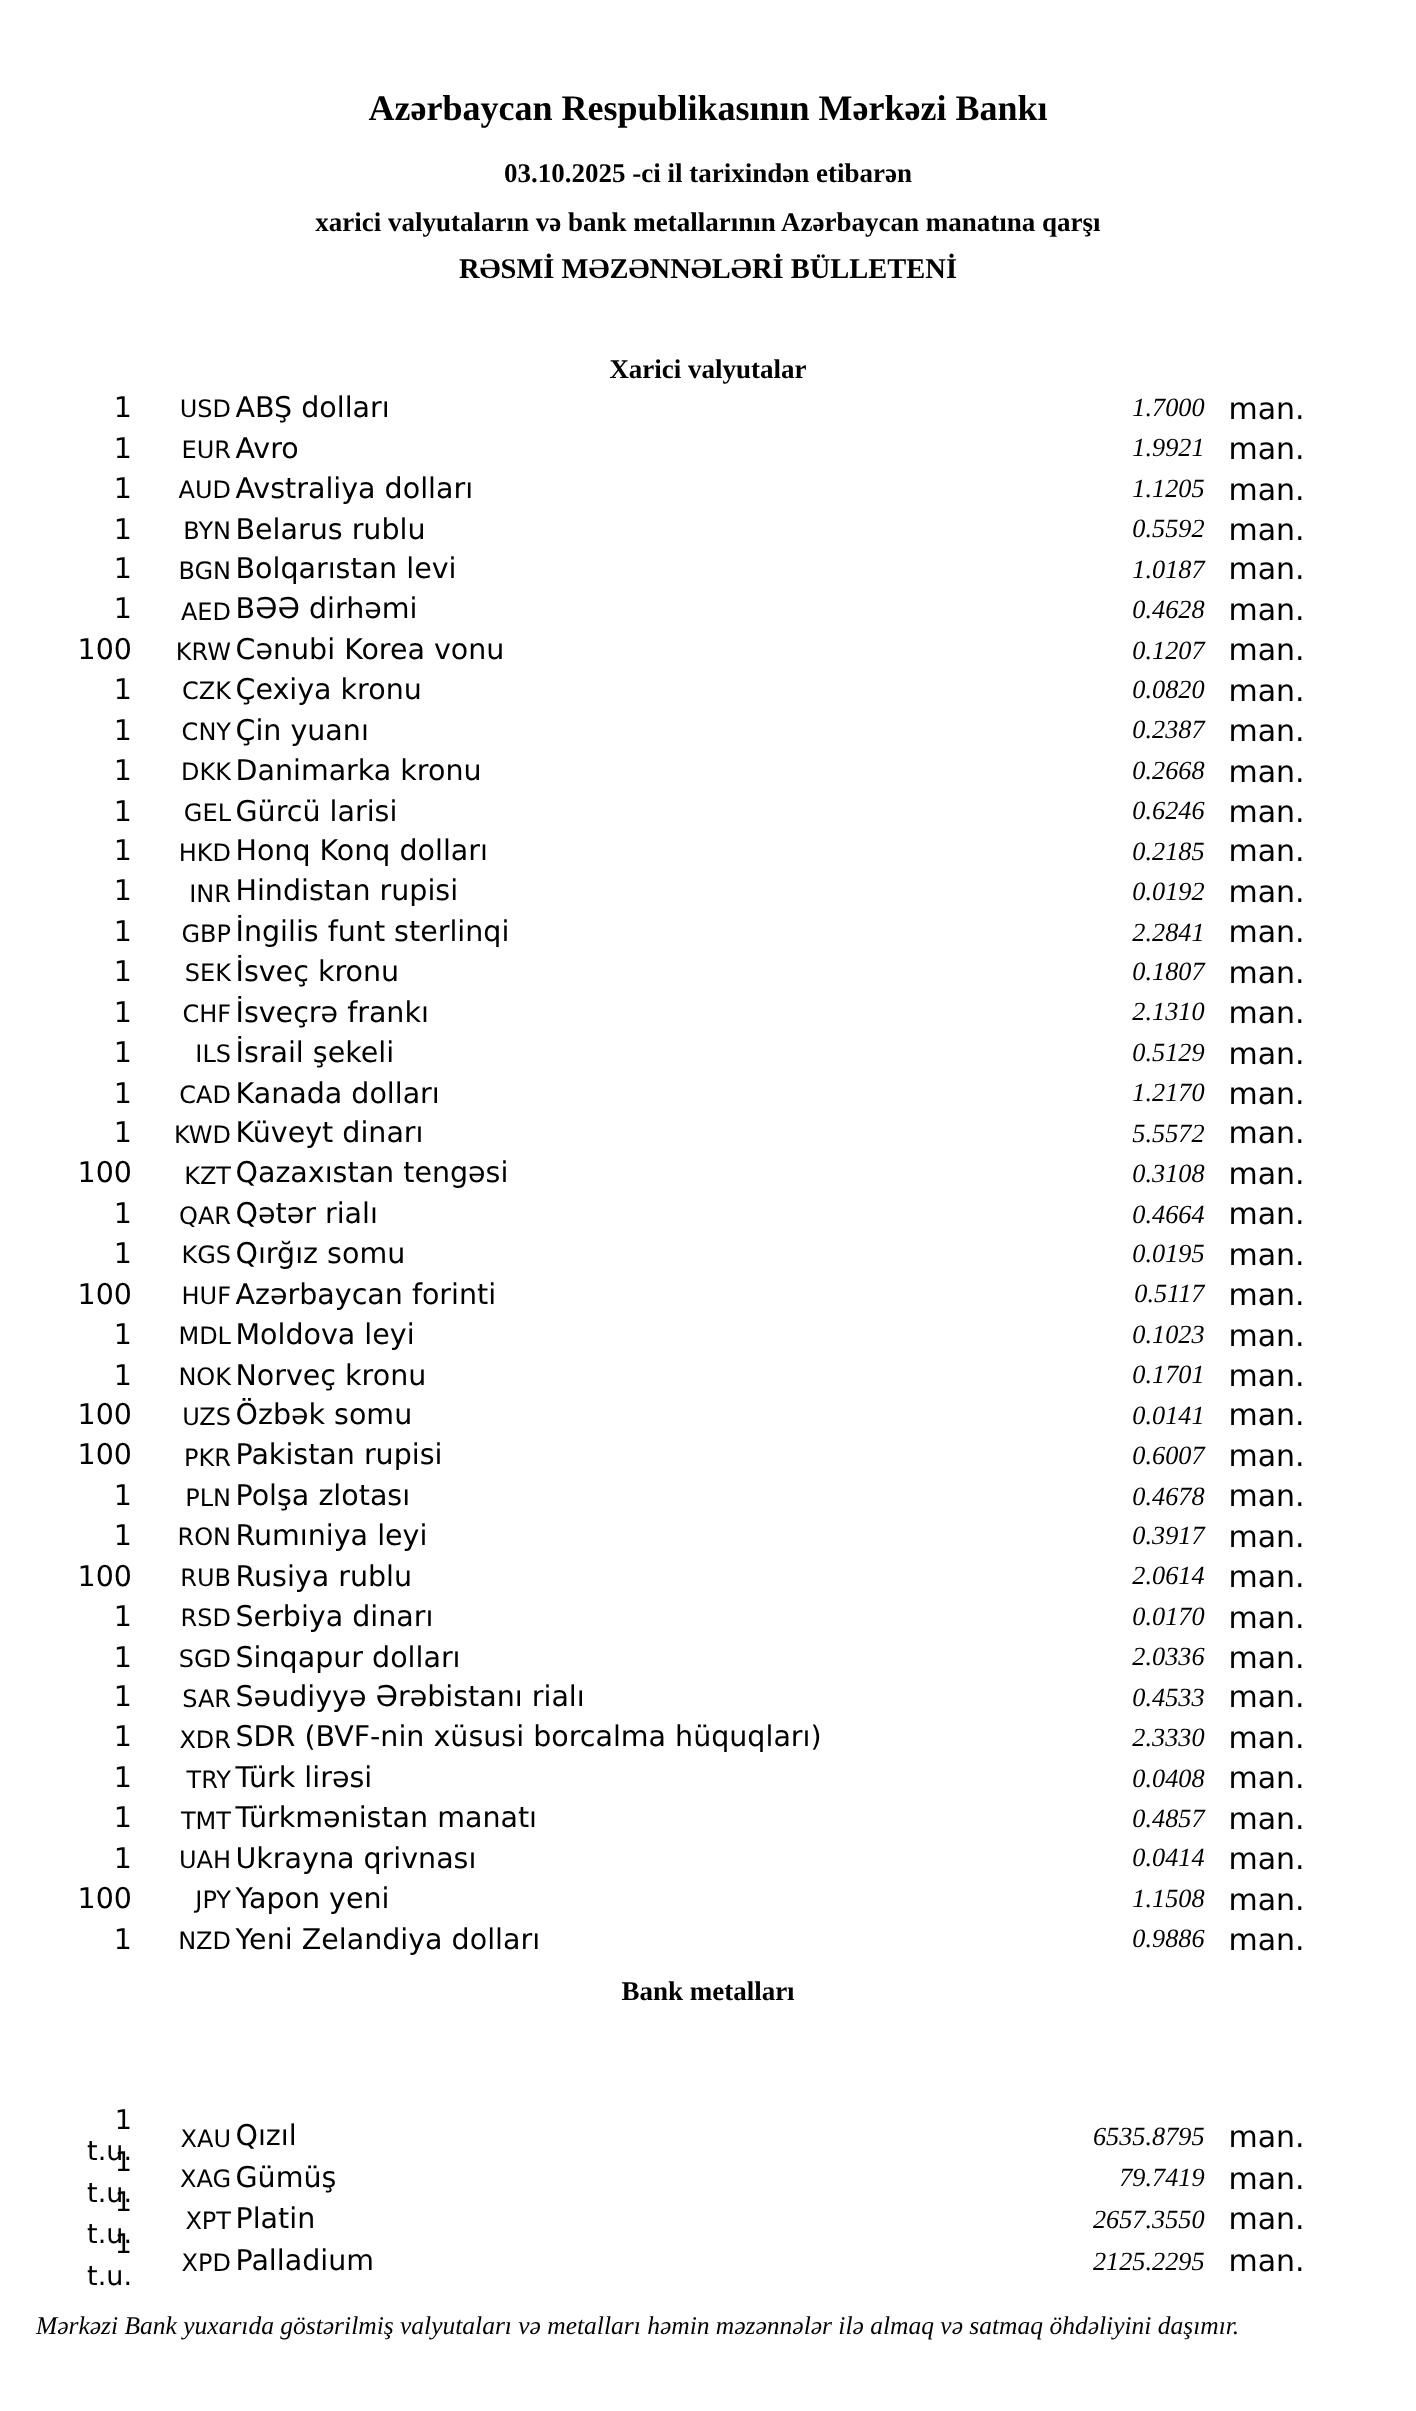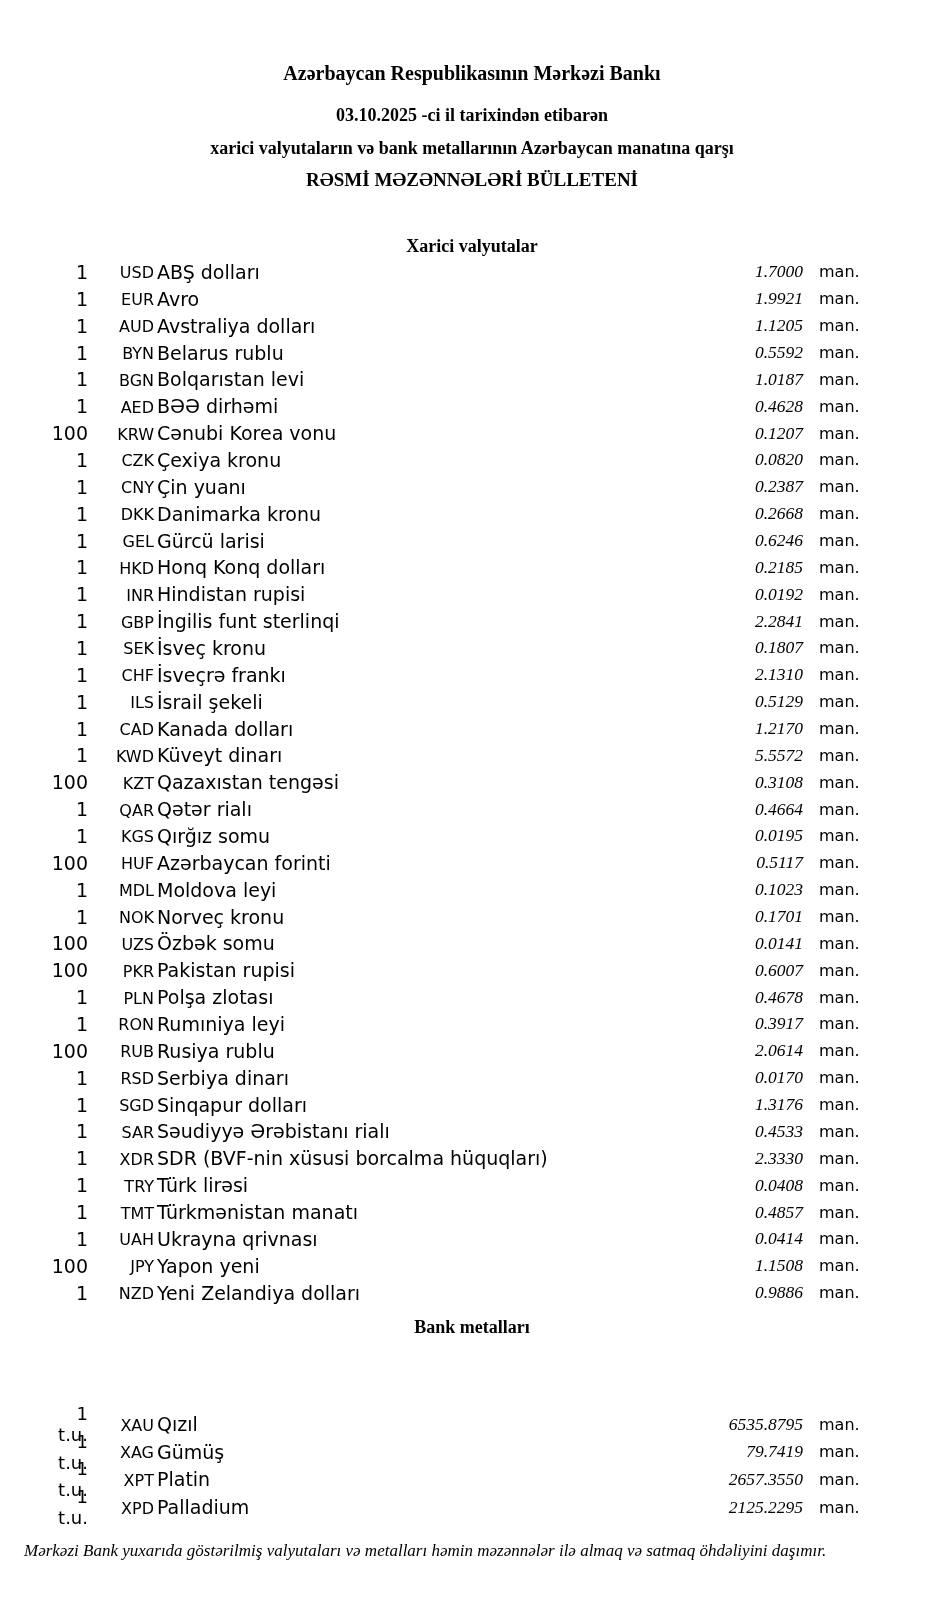--- a/index.html
+++ b/index.html
@@ -20,21 +20,21 @@
     position: absolute;
     left: 0;
     width: 944px;
     text-align: center;
     white-space: nowrap;
   }
   .doc-title {
     top: 58px;
     font-family: "Liberation Serif", serif;
     font-weight: bold;
-    font-size: 20px;
+    font-size: 24px;
     line-height: 30px;
   }
   .doc-sub {
     font-family: "Liberation Serif", serif;
     font-weight: bold;
     font-size: 18px;
     line-height: 24px;
   }
   .sub-date { top: 103px; }
   .sub-subject { top: 136px; }
@@ -83,21 +83,21 @@
   .rate {
     text-align: right;
     font-family: "Liberation Serif", serif;
     font-style: italic;
     font-weight: normal;
     font-size: 17.5px;
   }
   .man {
     text-align: left;
     padding-left: 16px;
-    font-size: 16px;
+    font-size: 20px;
   }
 
   .footer-note {
     position: absolute;
     top: 1540px;
     left: 0;
     width: 944px;
     box-sizing: border-box;
     padding: 0 24px;
     font-family: "Liberation Serif", serif;
@@ -367,21 +367,21 @@
         <span class="code">RSD</span>
         <span class="name">Serbiya dinarı</span>
         <span class="rate">0.0170</span>
         <span class="man">man.</span>
       </div>
 
       <div class="row">
         <span class="qty">1</span>
         <span class="code">SGD</span>
         <span class="name">Sinqapur dolları</span>
-        <span class="rate">1.3176</span>
+        <span class="rate">2.0336</span>
         <span class="man">man.</span>
       </div>
 
       <div class="row">
         <span class="qty">1</span>
         <span class="code">SAR</span>
         <span class="name">Səudiyyə Ərəbistanı rialı</span>
         <span class="rate">0.4533</span>
         <span class="man">man.</span>
       </div>

